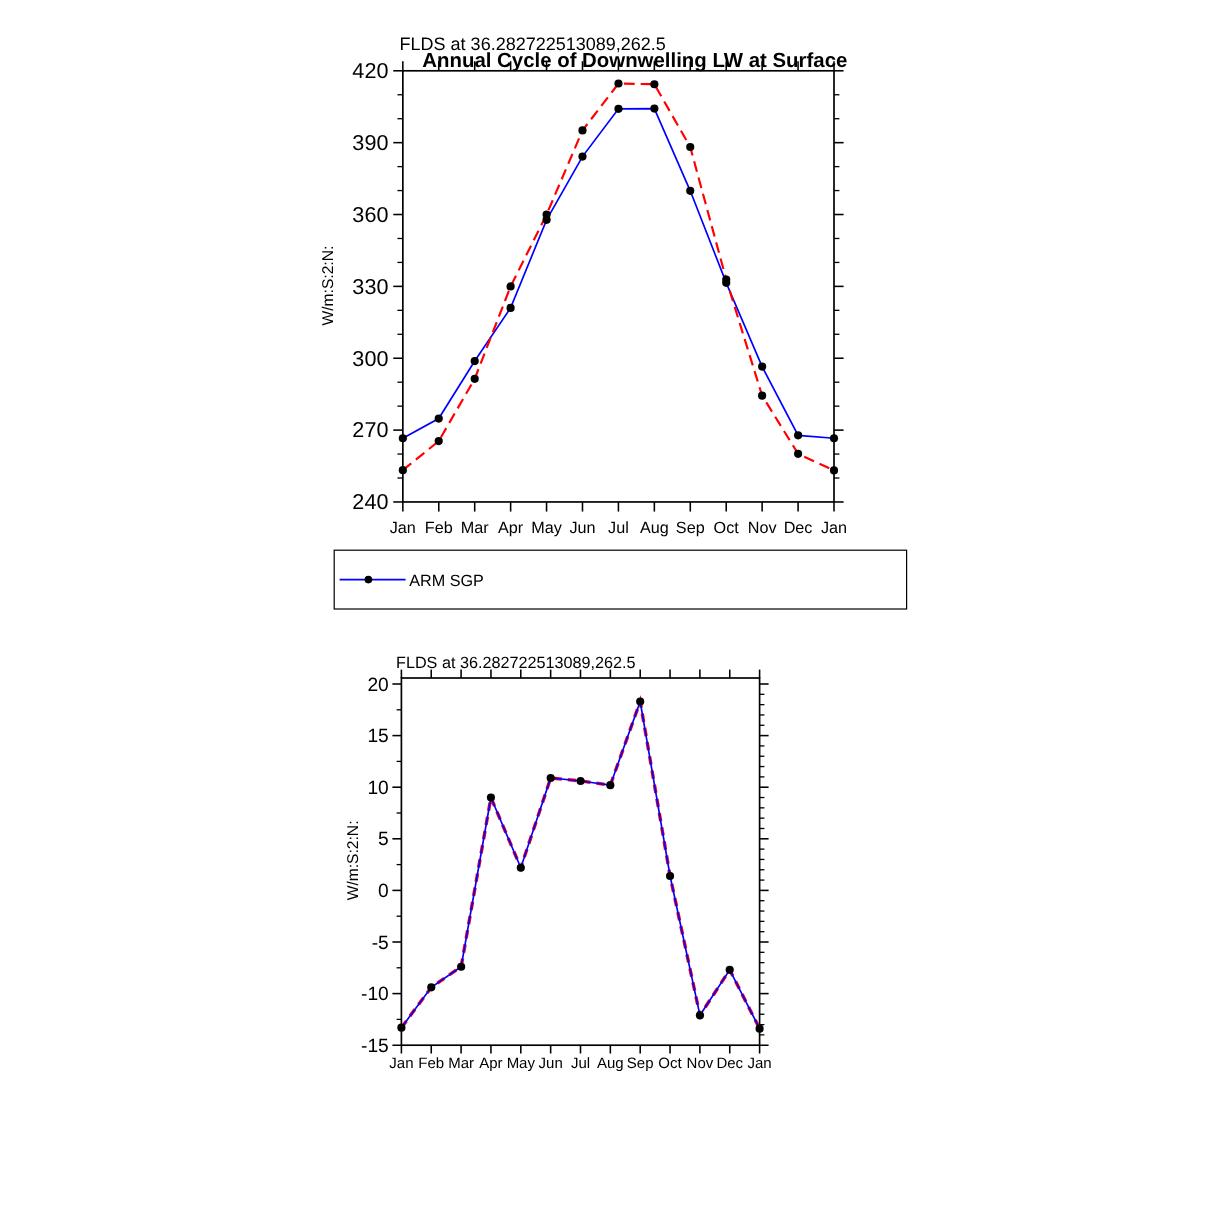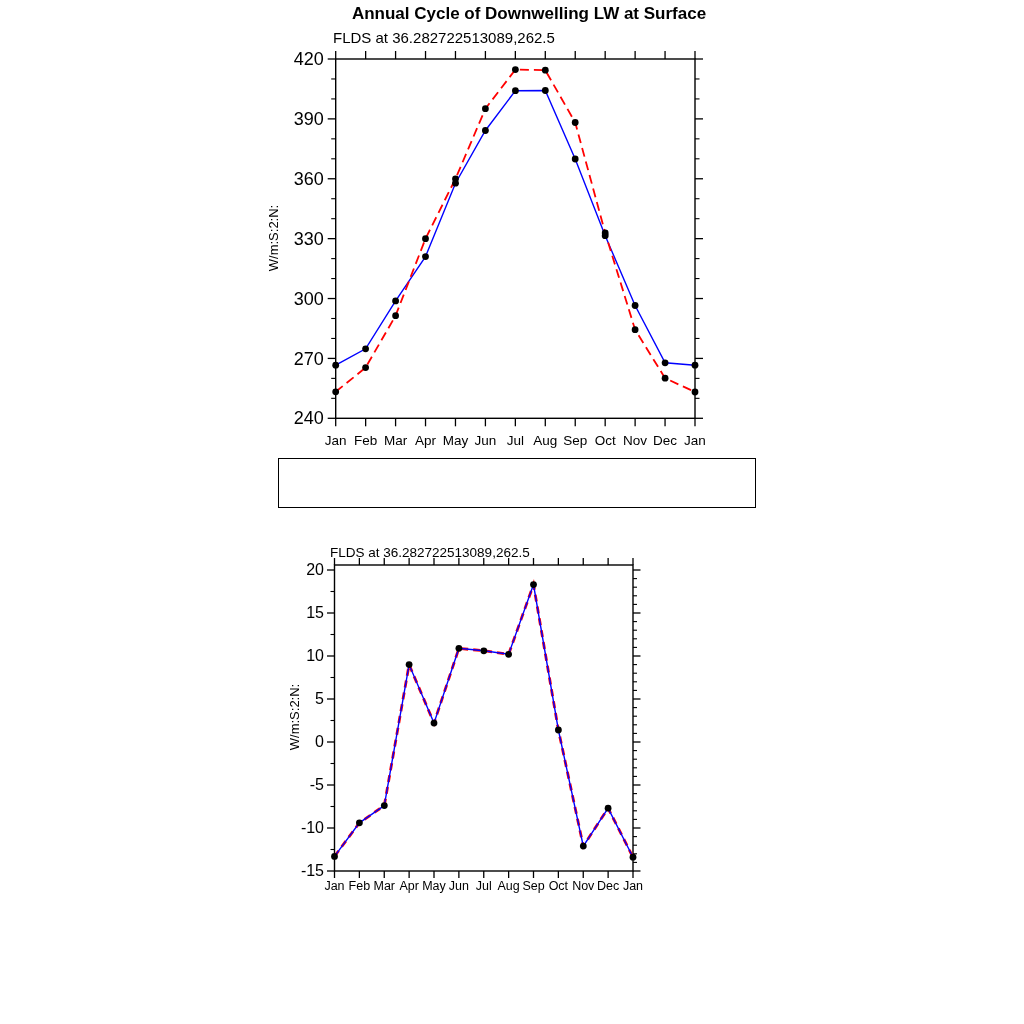--- a/index.html
+++ b/index.html
@@ -1,18 +1,18 @@
 <!DOCTYPE html>
 <html><head>
 <meta charset="utf-8">
 <style>
   html,body{margin:0;padding:0;background:#fff;}
   .canvas{position:relative;width:1024px;height:1024px;background:#ffffff;overflow:hidden;
           font-family:"Liberation Sans", sans-serif;color:#000;}
-  .title{position:absolute;font-weight:bold;white-space:nowrap;transform:translateX(-50%);}
+  .title{position:absolute;font-weight:bold;white-space:nowrap;transform:translateX(-50%);margin-top:37px;}
   .t1{left:529px;top:4px;font-size:17px;}
   .t2{left:466px;top:524px;font-size:14.5px;}
   .subtitle{position:absolute;white-space:nowrap;}
   .s1{left:333px;top:29px;font-size:15px;}
   .s2{left:330px;top:545px;font-size:13.5px;}
   .ylab{position:absolute;font-size:13px;white-space:nowrap;transform:translate(-50%,-50%) rotate(-90deg);}
   .y1{left:273px;top:238px;}
   .y2{left:294px;top:717px;}
   #plot{position:absolute;left:0;top:0;}
   .legend{position:absolute;left:278px;top:458px;width:478px;height:50px;border:1.4px solid #000;
@@ -257,15 +257,22 @@
       <circle cx="483.8" cy="650.8" r="3.4" fill="#000000"></circle>
       <circle cx="508.6" cy="654.3" r="3.4" fill="#000000"></circle>
       <circle cx="533.5" cy="584.6" r="3.4" fill="#000000"></circle>
       <circle cx="558.4" cy="730.0" r="3.4" fill="#000000"></circle>
       <circle cx="583.3" cy="846.1" r="3.4" fill="#000000"></circle>
       <circle cx="608.1" cy="808.2" r="3.4" fill="#000000"></circle>
       <circle cx="633.0" cy="857.2" r="3.4" fill="#000000"></circle>
     </svg>
 
   <div class="legend">
+    <div class="lrow">
+      <svg class="lsample" width="57" height="12">
+        <line x1="1" y1="6" x2="56" y2="6" stroke-width="1.4" stroke="#0000ff"></line>
+        <circle cx="25" cy="6" r="3.2" fill="#000000"></circle>
+      </svg>
+      <span class="llabel">ARM SGP</span>
+    </div>
   </div>
 
 </div>
 
 </body></html>

